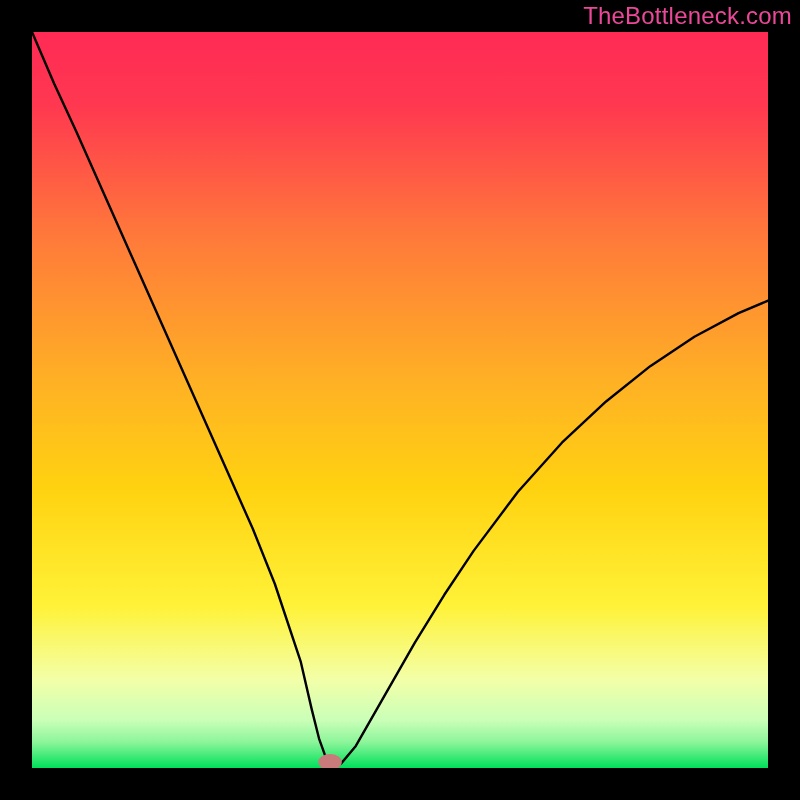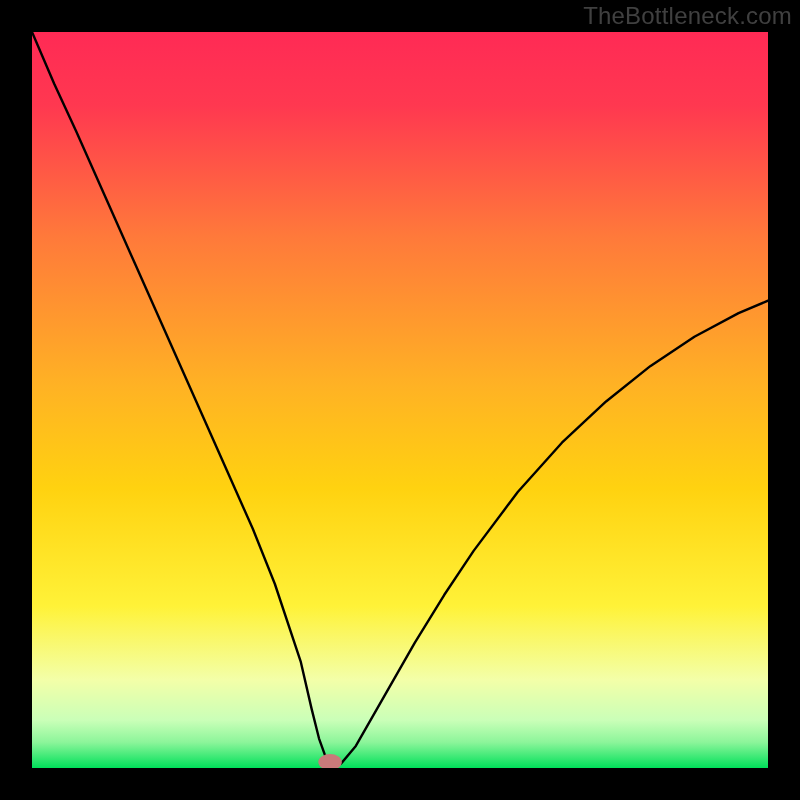--- a/index.html
+++ b/index.html
@@ -15,21 +15,21 @@
     width: 800px;
     height: 800px;
   }
   svg.chart {
     display: block;
   }
   .watermark {
     position: absolute;
     top: 2px;
     right: 8px;
-    color: #404040;
+    color: #ec4899;
     font-size: 24px;
     font-weight: 400;
     letter-spacing: 0.2px;
     user-select: none;
     pointer-events: none;
   }
 </style>
 </head>
 <body>
 

